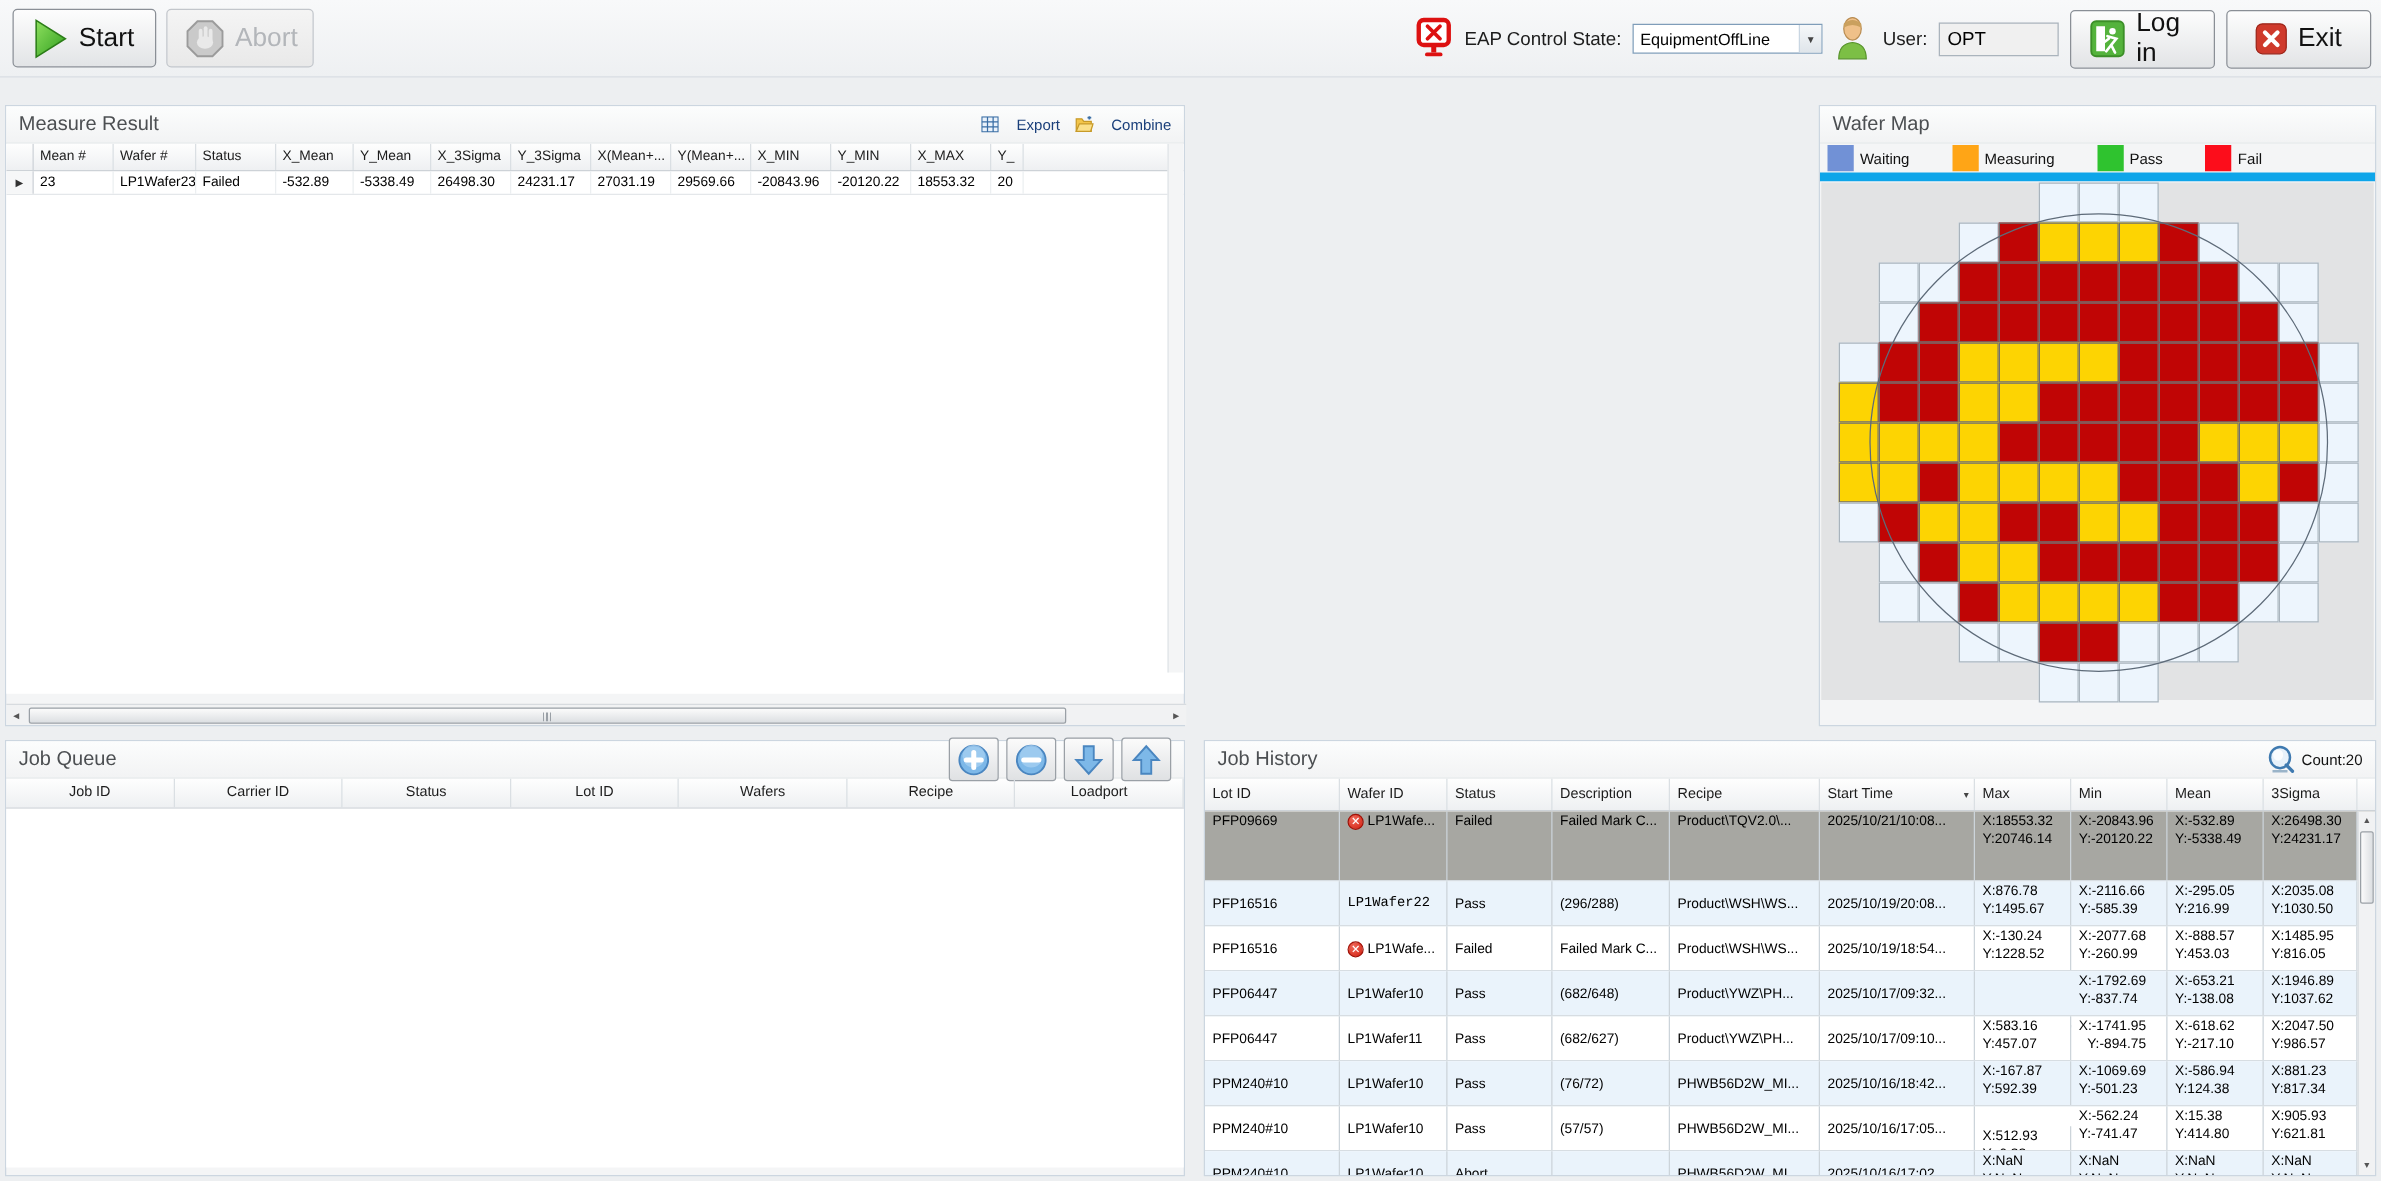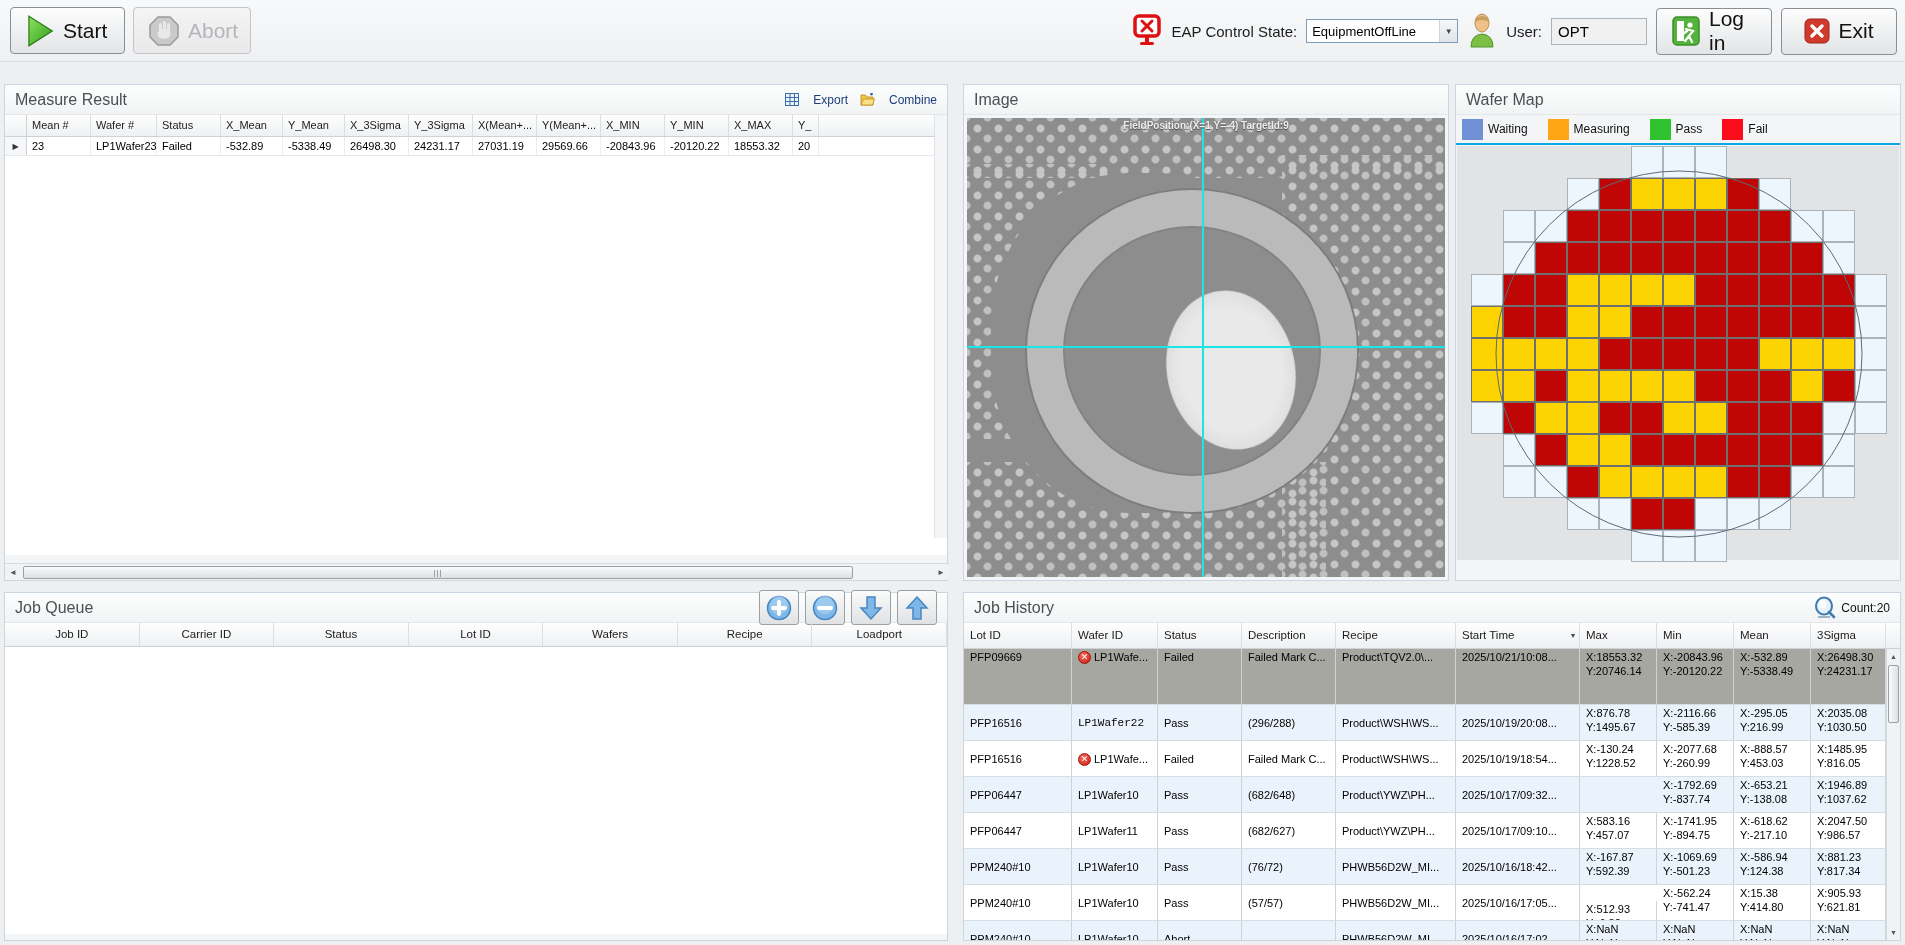--- a/index.html
+++ b/index.html
@@ -79,21 +79,21 @@
   .ring { position:absolute; left:60px; top:72px; width:330px; height:322px; border-radius:50%;
     border:36px solid #bababa; box-shadow:0 0 0 2px #7d7d7d, inset 0 0 0 2px #838383; filter:blur(0.7px); }
   .bright { position:absolute; left:200px; top:172px; width:128px; height:160px; border-radius:50%;
     background:radial-gradient(#e9e9e9 55%, #cccccc); transform:rotate(-12deg); filter:blur(0.6px); }
   .ch-v { position:absolute; left:49.2%; top:0; width:2px; height:100%; background:#19e6e6; }
   .ch-h { position:absolute; top:49.6%; left:0; height:2px; width:100%; background:#19e6e6; }
   .img-overlay { position:absolute; top:2px; width:100%; text-align:center; font-size:10px; font-weight:bold;
     color:#ededed; text-shadow:0 1px 1px #4a4a4a; }
 
   
-  .legend { height:30px; display:flex; align-items:center; gap:4px; padding:0 6px; background:#f4f5f6; border-bottom:2px solid #0ea5e9; }
+  .legend { height:30px; display:flex; align-items:center; gap:18px; padding:0 6px; background:#f4f5f6; border-bottom:7px solid #0ea5e9; }
   .leg-item { display:flex; align-items:center; gap:5px; margin-right:16px; }
   .leg-sq { width:21px; height:21px; }
   .leg-label { font-size:12px; color:#111; }
   .map-area { position:relative; height:414px; background:#e2e3e4; margin:1px; }
   .wgrid { position:absolute; left:14px; top:0; display:grid; grid-template-columns:repeat(13,32px); grid-auto-rows:32px; }
   .wcell { width:32px; height:32px; }
   .wcell.W { background:#edf5fd; border:1px solid #a9b4bd; }
   .wcell.F { background:#c00505; border:1px solid #6f6f6f; }
   .wcell.M { background:#fdd402; border:1px solid #6f6f6f; }
   .wcircle { position:absolute; left:14px; top:0; pointer-events:none; }
@@ -274,38 +274,20 @@
         </div>
       <div class="mt-vtrack"></div>
     </div>
     <div class="hscroll">
       <span class="hs-arrow">◄</span>
       <span class="hs-thumb"></span>
       <span class="hs-arrow" style="margin-left:auto;">►</span>
     </div>
   </div>
 
-  <div class="panel p-image">
-    <div class="panel-title">
-      <span>Image</span>
-    </div>
-    <div class="img-box">
-      <div class="dots d1"></div>
-      <div class="dots d2"></div>
-      <div class="dots d3"></div>
-      <div class="dots d4"></div>
-      <div class="blob b1"></div>
-      <div class="blob b2"></div>
-      <div class="ring"></div>
-      <div class="bright"></div>
-      <div class="ch-v"></div>
-      <div class="ch-h"></div>
-      <div class="img-overlay">FieldPosition:(X=1,Y=-4) TargetId:9</div>
-    </div>
-  </div>
 
   <div class="panel p-wafer">
     <div class="panel-title">
       <span>Wafer Map</span>
     </div>
     <div class="legend" id="legend">
         <span class="leg-item">
           <span class="leg-sq" style="background: rgb(113, 145, 214);"></span>
           <span class="leg-label">Waiting</span>
         </span>
@@ -668,21 +650,21 @@
           </div>
           <div class="jh-row">
             <div class="jh-cell" style="width: 108px;">PFP06447</div>
             <div class="jh-cell" style="width: 86px;">LP1Wafer11</div>
             <div class="jh-cell" style="width: 84px;">Pass</div>
             <div class="jh-cell" style="width: 94px;">(682/627)</div>
             <div class="jh-cell" style="width: 120px;">Product\YWZ\PH...</div>
             <div class="jh-cell" style="width: 124px;">2025/10/17/09:10...</div>
             <div class="jh-cell top" style="width: 77px;">X:583.16
 Y:457.07</div>
-            <div class="jh-cell top" style="width: 77px;">X:-1741.95
+            <div class="jh-cell top" style="width: 77px; text-align: right;">X:-1741.95
 Y:-894.75</div>
             <div class="jh-cell top" style="width: 77px;">X:-618.62
 Y:-217.10</div>
             <div class="jh-cell top" style="width: 75px;">X:2047.50
 Y:986.57</div>
           </div>
           <div class="jh-row alt">
             <div class="jh-cell" style="width: 108px;">PPM240#10</div>
             <div class="jh-cell" style="width: 86px;">LP1Wafer10</div>
             <div class="jh-cell" style="width: 84px;">Pass</div>

